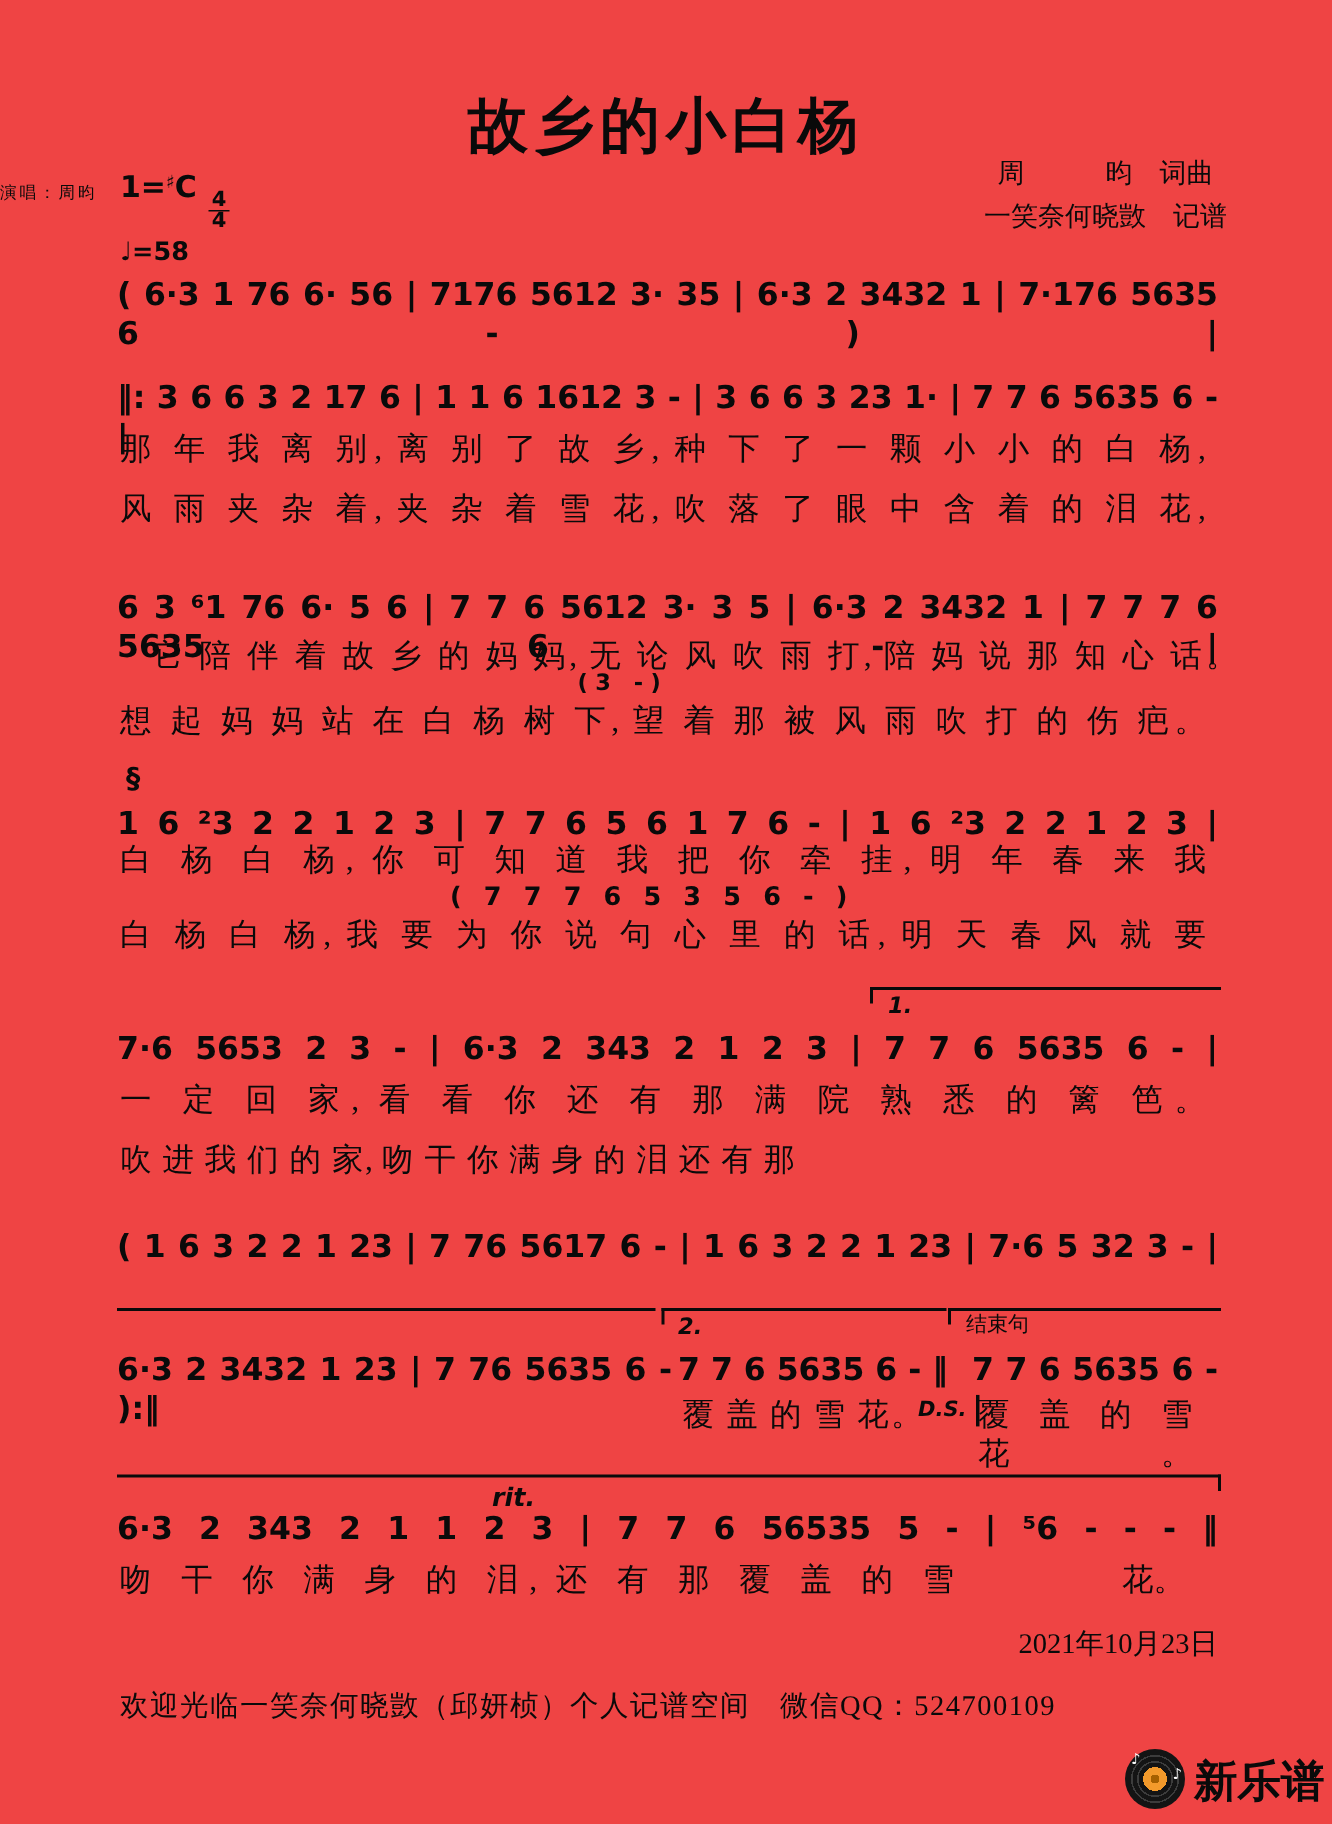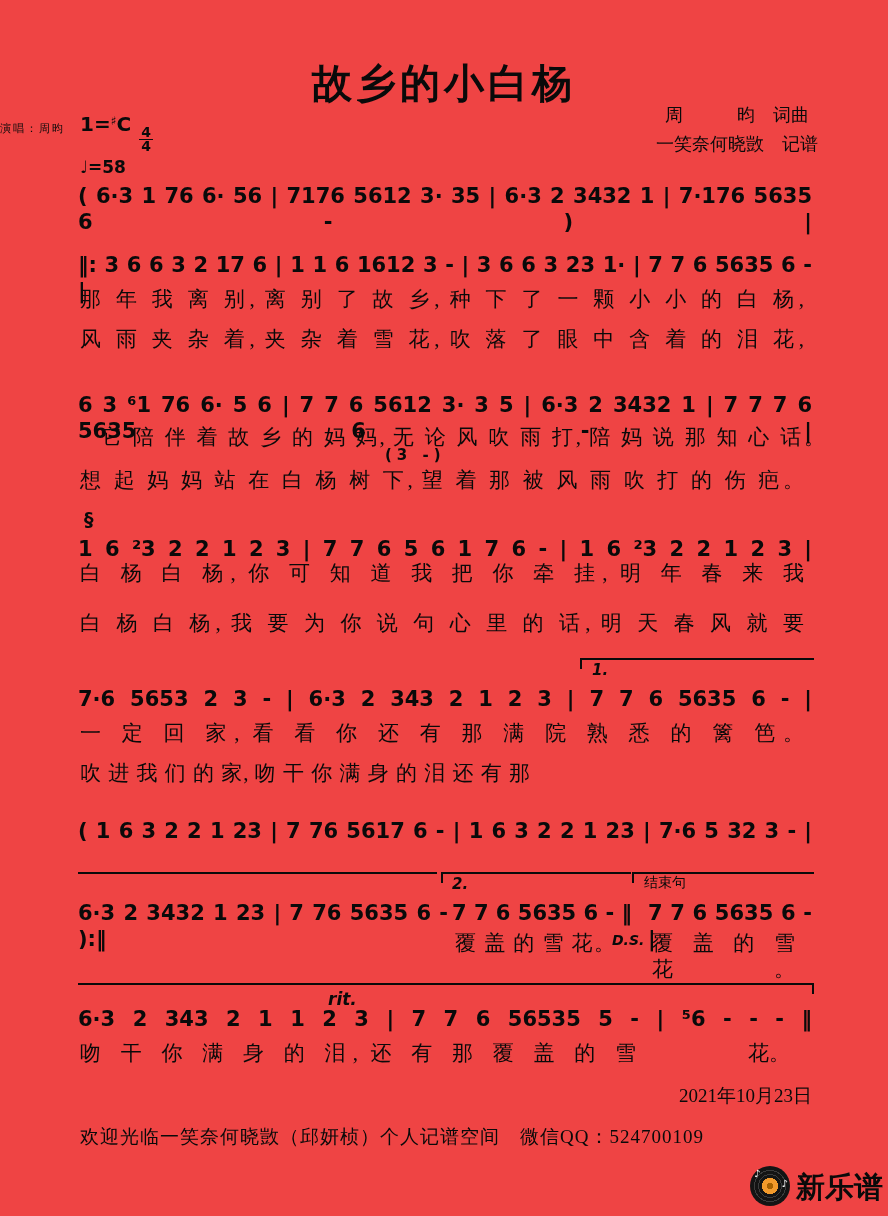--- a/index.html
+++ b/index.html
@@ -65,20 +65,21 @@
   <div class="abs lyr" style="left:80px;top:326px;width:724px;">风 雨 夹 杂 着, 夹 杂 着 雪 花, 吹 落 了 眼 中 含 着 的 泪 花,</div>
 
   <div class="abs notes" style="left:78px;top:392px;width:734px;">6 3 ⁶1 76 6· 5 6 | 7 7 6 5612 3· 3 5 | 6·3 2 3432 1 | 7 7 7 6 5635 6 - |</div>
   <div class="abs lyr" style="left:80px;top:424px;width:724px;margin-left:21px;">它 陪 伴 着 故 乡 的 妈 妈, 无 论 风 吹 雨 打, 陪 妈 说 那 知 心 话。</div>
   <div class="abs small-mark" style="left:385px;top:446px;font-size:15px;letter-spacing:5px;">(3 -)</div>
   <div class="abs lyr" style="left:80px;top:467px;width:724px;">想 起 妈 妈 站 在 白 杨 树 下, 望 着 那 被 风 雨 吹 打 的 伤 疤。</div>
 
   <div class="abs small-mark" style="left:84px;top:508px;font-size:19px;">§</div>
   <div class="abs notes" style="left:78px;top:536px;width:734px;">1 6 ²3 2 2 1 2 3 | 7 7 6 5 6 1 7 6 - | 1 6 ²3 2 2 1 2 3 |</div>
   <div class="abs lyr" style="left:80px;top:560px;width:724px;">白 杨 白 杨, 你 可 知 道 我 把 你 牵 挂, 明 年 春 来 我</div>
+  <div class="abs notes" style="left:300px;top:585px;width:265px;font-size:17px;">( 7 7 7 6 5 3 5 6 - )</div>
   <div class="abs lyr" style="left:80px;top:610px;width:724px;">白 杨 白 杨, 我 要 为 你 说 句 心 里 的 话, 明 天 春 风 就 要</div>
 
   <div class="abs bracket tick-left" style="left:580px;top:658px;width:232px;"></div>
   <div class="abs small-mark italic" style="left:592px;top:661px;font-size:15px;">1.</div>
   <div class="abs notes" style="left:78px;top:686px;width:734px;">7·6 5653 2 3 - | 6·3 2 343 2 1 2 3 | 7 7 6 5635 6 - |</div>
   <div class="abs lyr" style="left:80px;top:720px;width:724px;">一 定 回 家, 看 看 你 还 有 那 满 院 熟 悉 的 篱 笆。</div>
   <div class="abs lyr" style="left:80px;top:760px;width:450px;">吹 进 我 们 的 家, 吻 干 你 满 身 的 泪 还 有 那</div>
 
   <div class="abs notes" style="left:78px;top:818px;width:734px;">( 1 6 3 2 2 1 23 | 7 76 5617 6 - | 1 6 3 2 2 1 23 | 7·6 5 32 3 - |</div>
 

